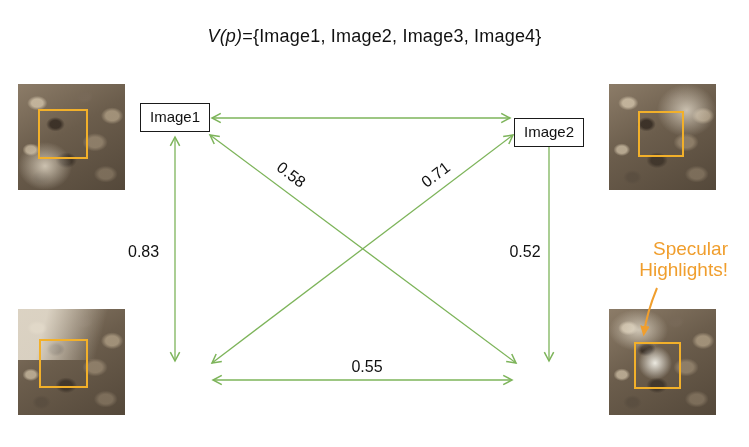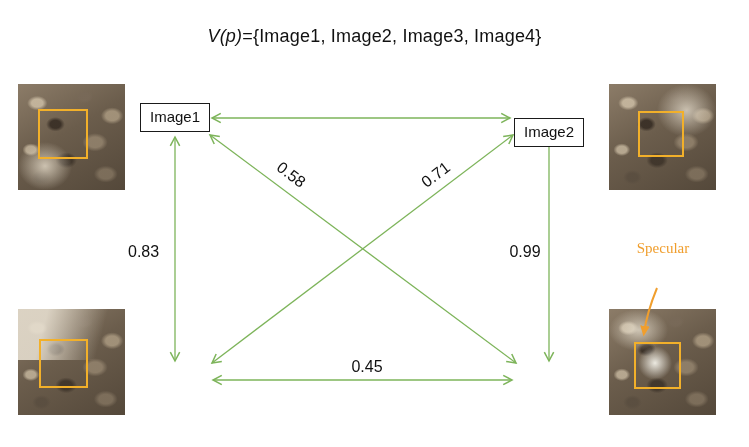--- a/index.html
+++ b/index.html
@@ -26,22 +26,22 @@
   .w-diag13{top:166px;left:266px;width:50px;text-align:center;transform:rotate(37deg);}
   .w-diag24{top:166px;left:411px;width:50px;text-align:center;transform:rotate(-37deg);}
   
   svg.overlay{position:absolute;left:0;top:0;z-index:1;}
   .edge-line{stroke:var(--color-edge,#7db45a);stroke-width:1.3;fill:none;}
   .ah{stroke:var(--color-edge,#7db45a);stroke-width:1.3;fill:none;}
   .orange-arrow{stroke:var(--color-annotation,#f09e2d);stroke-width:2;fill:none;}
   .orange-head-path{fill:var(--color-annotation,#f09e2d);stroke:none;}
   
   .annotation{
-    position:absolute;top:238px;left:598px;width:130px;text-align:center;z-index:2;
-    font-size:15px;line-height:21px;color:var(--color-annotation,#f09e2d);font-family:Liberation Serif, serif;
+    position:absolute;top:238px;left:598px;width:130px;text-align:right;z-index:2;
+    font-size:19px;line-height:21px;color:var(--color-annotation,#f09e2d);
   }
   
   .thumb{
     position:absolute;width:107px;height:106px;overflow:hidden;z-index:0;
     background:
       radial-gradient(14px 10px at 18% 18%, rgba(205,190,165,.85) 40%, transparent 72%),
       radial-gradient(12px 9px at 62% 12%, rgba(120,105,88,.9) 40%, transparent 72%),
       radial-gradient(16px 12px at 88% 30%, rgba(175,158,132,.8) 40%, transparent 70%),
       radial-gradient(13px 10px at 35% 38%, rgba(55,45,36,.9) 40%, transparent 72%),
       radial-gradient(18px 13px at 72% 55%, rgba(148,132,110,.85) 40%, transparent 70%),
@@ -110,22 +110,23 @@
     <line class="edge-line" x1="210" y1="135" x2="516" y2="363" marker-start="url(#arrow)" marker-end="url(#arrow)"></line>
     <line class="edge-line" x1="513" y1="135" x2="212" y2="363" marker-start="url(#arrow)" marker-end="url(#arrow)"></line>
     <path class="orange-arrow" d="M657,288 C650,305 646,319 644,333" marker-end="url(#orange-head)"></path>
   </svg>
 
   <div class="node n1">Image1</div>
   <div class="node n2">Image2</div>
 
 
   <div class="edge-label w-left">0.83</div>
-  <div class="edge-label w-right">0.99</div>
-  <div class="edge-label w-bottom">0.45</div>
+  <div class="edge-label w-right">0.52</div>
+  <div class="edge-label w-bottom">0.55</div>
   <div class="edge-label w-diag13">0.58</div>
   <div class="edge-label w-diag24">0.71</div>
 
   <div class="annotation">
     <div>Specular</div>
+    <div>Highlights!</div>
   </div>
 
 </div>
 
 </body></html>

